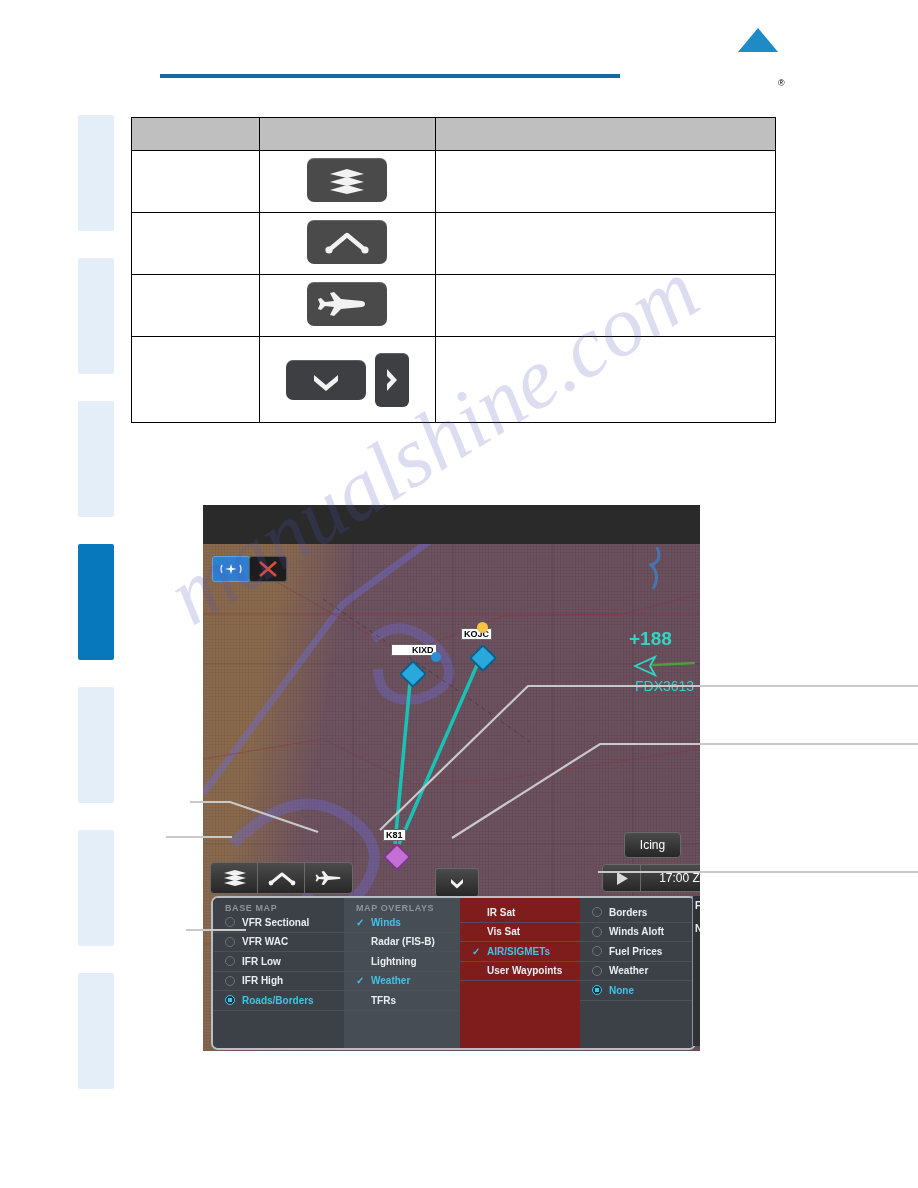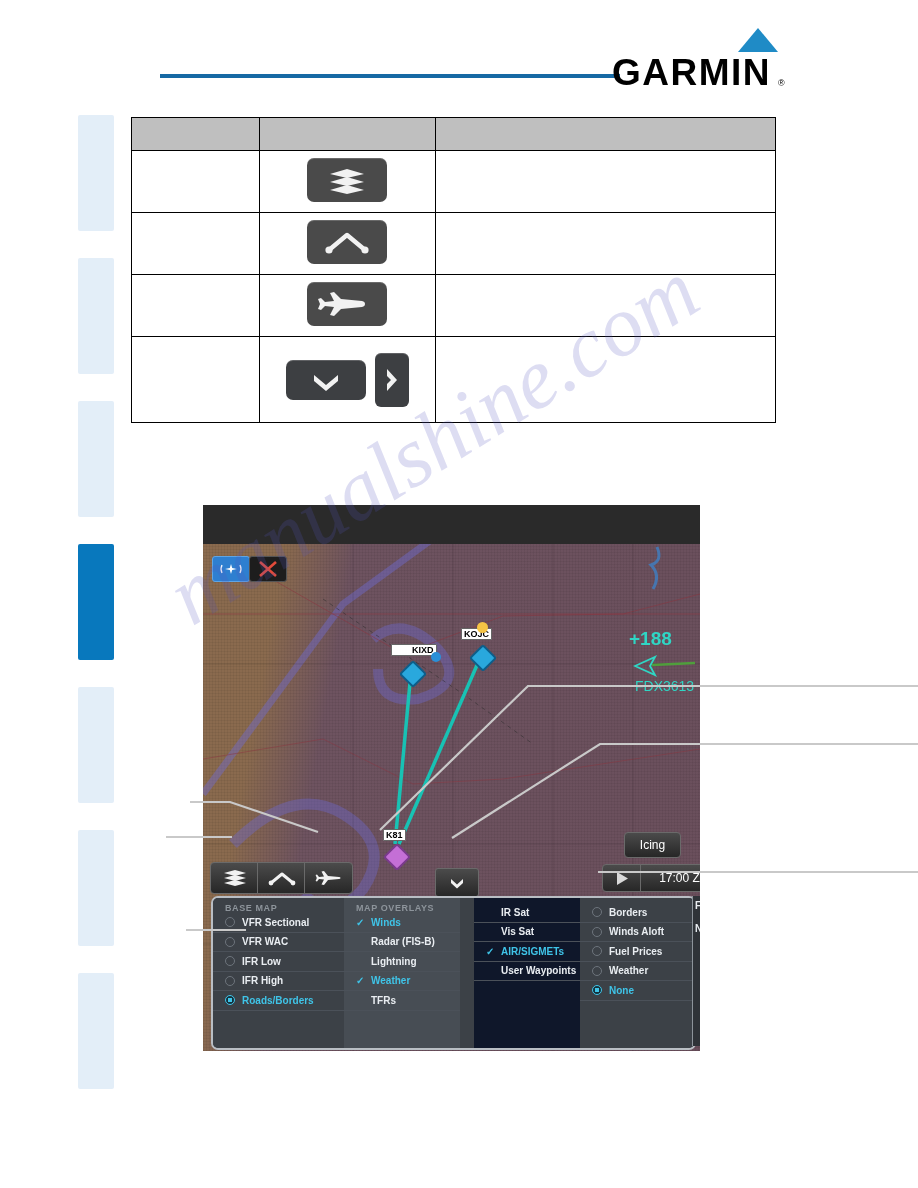--- a/index.html
+++ b/index.html
@@ -182,21 +182,21 @@
   }
   .mitem.on{color:#3fc4e8;}
   .mitem .radio{
     width:8px;height:8px;border-radius:50%;
     border:1.5px solid #6d747c;display:inline-block;margin-right:7px;
   }
   .mitem.on .radio{border-color:#3fc4e8;background:radial-gradient(#3fc4e8 40%,#14323d 45%);}
   .mitem .chk{width:15px;display:inline-block;color:#3fc4e8;font-weight:bold;}
   #mcol-base{left:0;width:131px;background:#3c4147;}
   #mcol-ov1{left:131px;width:116px;background:#474d54;}
-  #mcol-ov2{left:261px;width:120px;background:#0f172a;}
+  #mcol-ov2{left:247px;width:120px;background:#7f1d1d;}
   #mcol-ov3{left:367px;width:122px;background:#3c4147;}
   #mcol-cut{
     position:absolute;left:489px;top:352px;width:12px;height:150px;
     background:#2f3338;border-left:1px solid #8d949b;
     color:#e9edf1;font-size:10px;font-weight:bold;overflow:hidden;
   }
 
   
   #callouts{position:absolute;left:0;top:0;width:918px;height:1188px;pointer-events:none;}
 
@@ -218,21 +218,20 @@
   <div class="side-tab" style="top:401px;height:116px;"></div>
   <div class="side-tab active" style="top:544px;height:116px;"></div>
   <div class="side-tab" style="top:687px;height:116px;"></div>
   <div class="side-tab" style="top:830px;height:116px;"></div>
   <div class="side-tab" style="top:973px;height:116px;"></div>
 </div>
 
 <div id="header-rule"></div>
 <div id="garmin-logo">
   <div class="gl-tri"></div>
-  <div class="gl-word">GARMIN</div>
   <div class="gl-reg">®</div>
 </div>
 
 <table id="icon-table">
   <tbody>
       <tr class="head">
     <td class="c1"></td>
     <td class="c2"></td>
     <td class="c3"></td>
   </tr>

